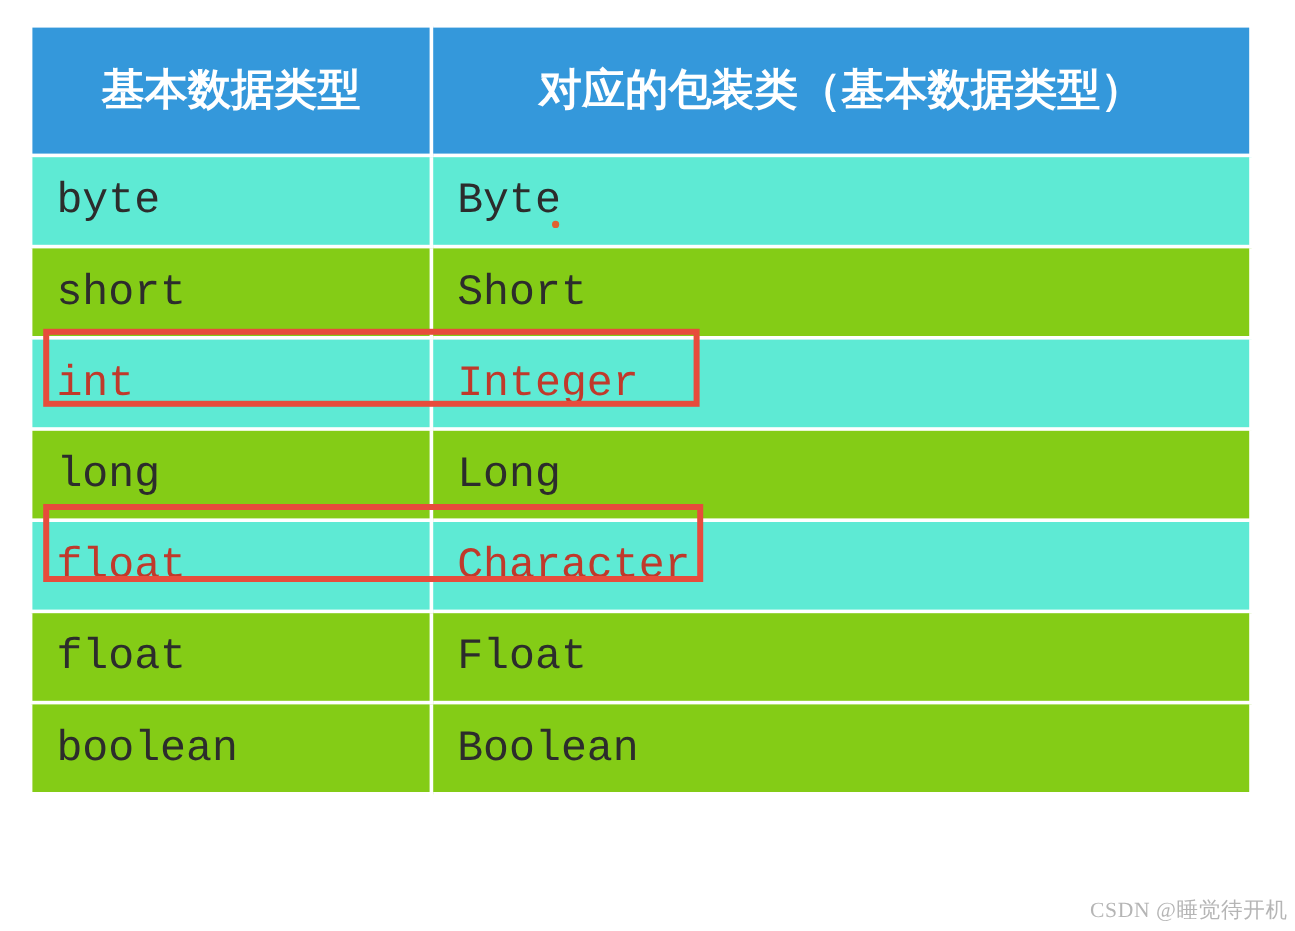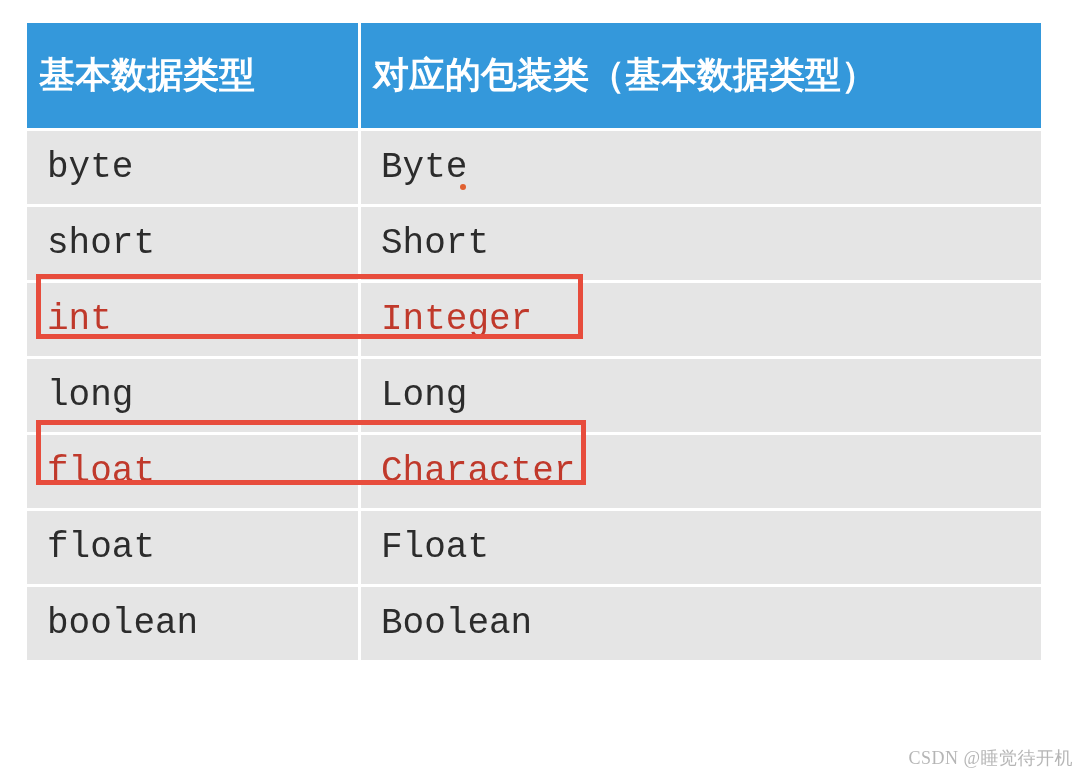--- a/index.html
+++ b/index.html
@@ -19,34 +19,34 @@
     table {
       width: 100%;
       border-collapse: collapse;
       table-layout: fixed;
     }
     th {
       background: #3498db;
       color: #ffffff;
       font-weight: bold;
       font-size: 36px;
-      text-align: left;
+      text-align: center;
       padding: 28px 12px;
       border: 3px solid #ffffff;
     }
     td {
       font-family: Consolas, "Courier New", monospace;
       font-size: 36px;
       color: #2c2c2c;
       padding: 16px 20px;
       border: 3px solid #ffffff;
       text-align: left;
-      background: #e5e5e5;
+      background: #5eead4;
     }
-    tr.alt td { background: #e5e5e5; }
+    tr.alt td { background: #84cc16; }
     th:first-child, td:first-child { width: 334px; }
     th:last-child, td:last-child { width: auto; }
     .highlight-box {
       position: absolute;
       border: 5px solid #e74c3c;
       pointer-events: none;
     }
     .hl1 { left: 36px; top: 274px; width: 547px; height: 65px; }
     .hl2 { left: 36px; top: 420px; width: 550px; height: 65px; }
     .red-dot {

